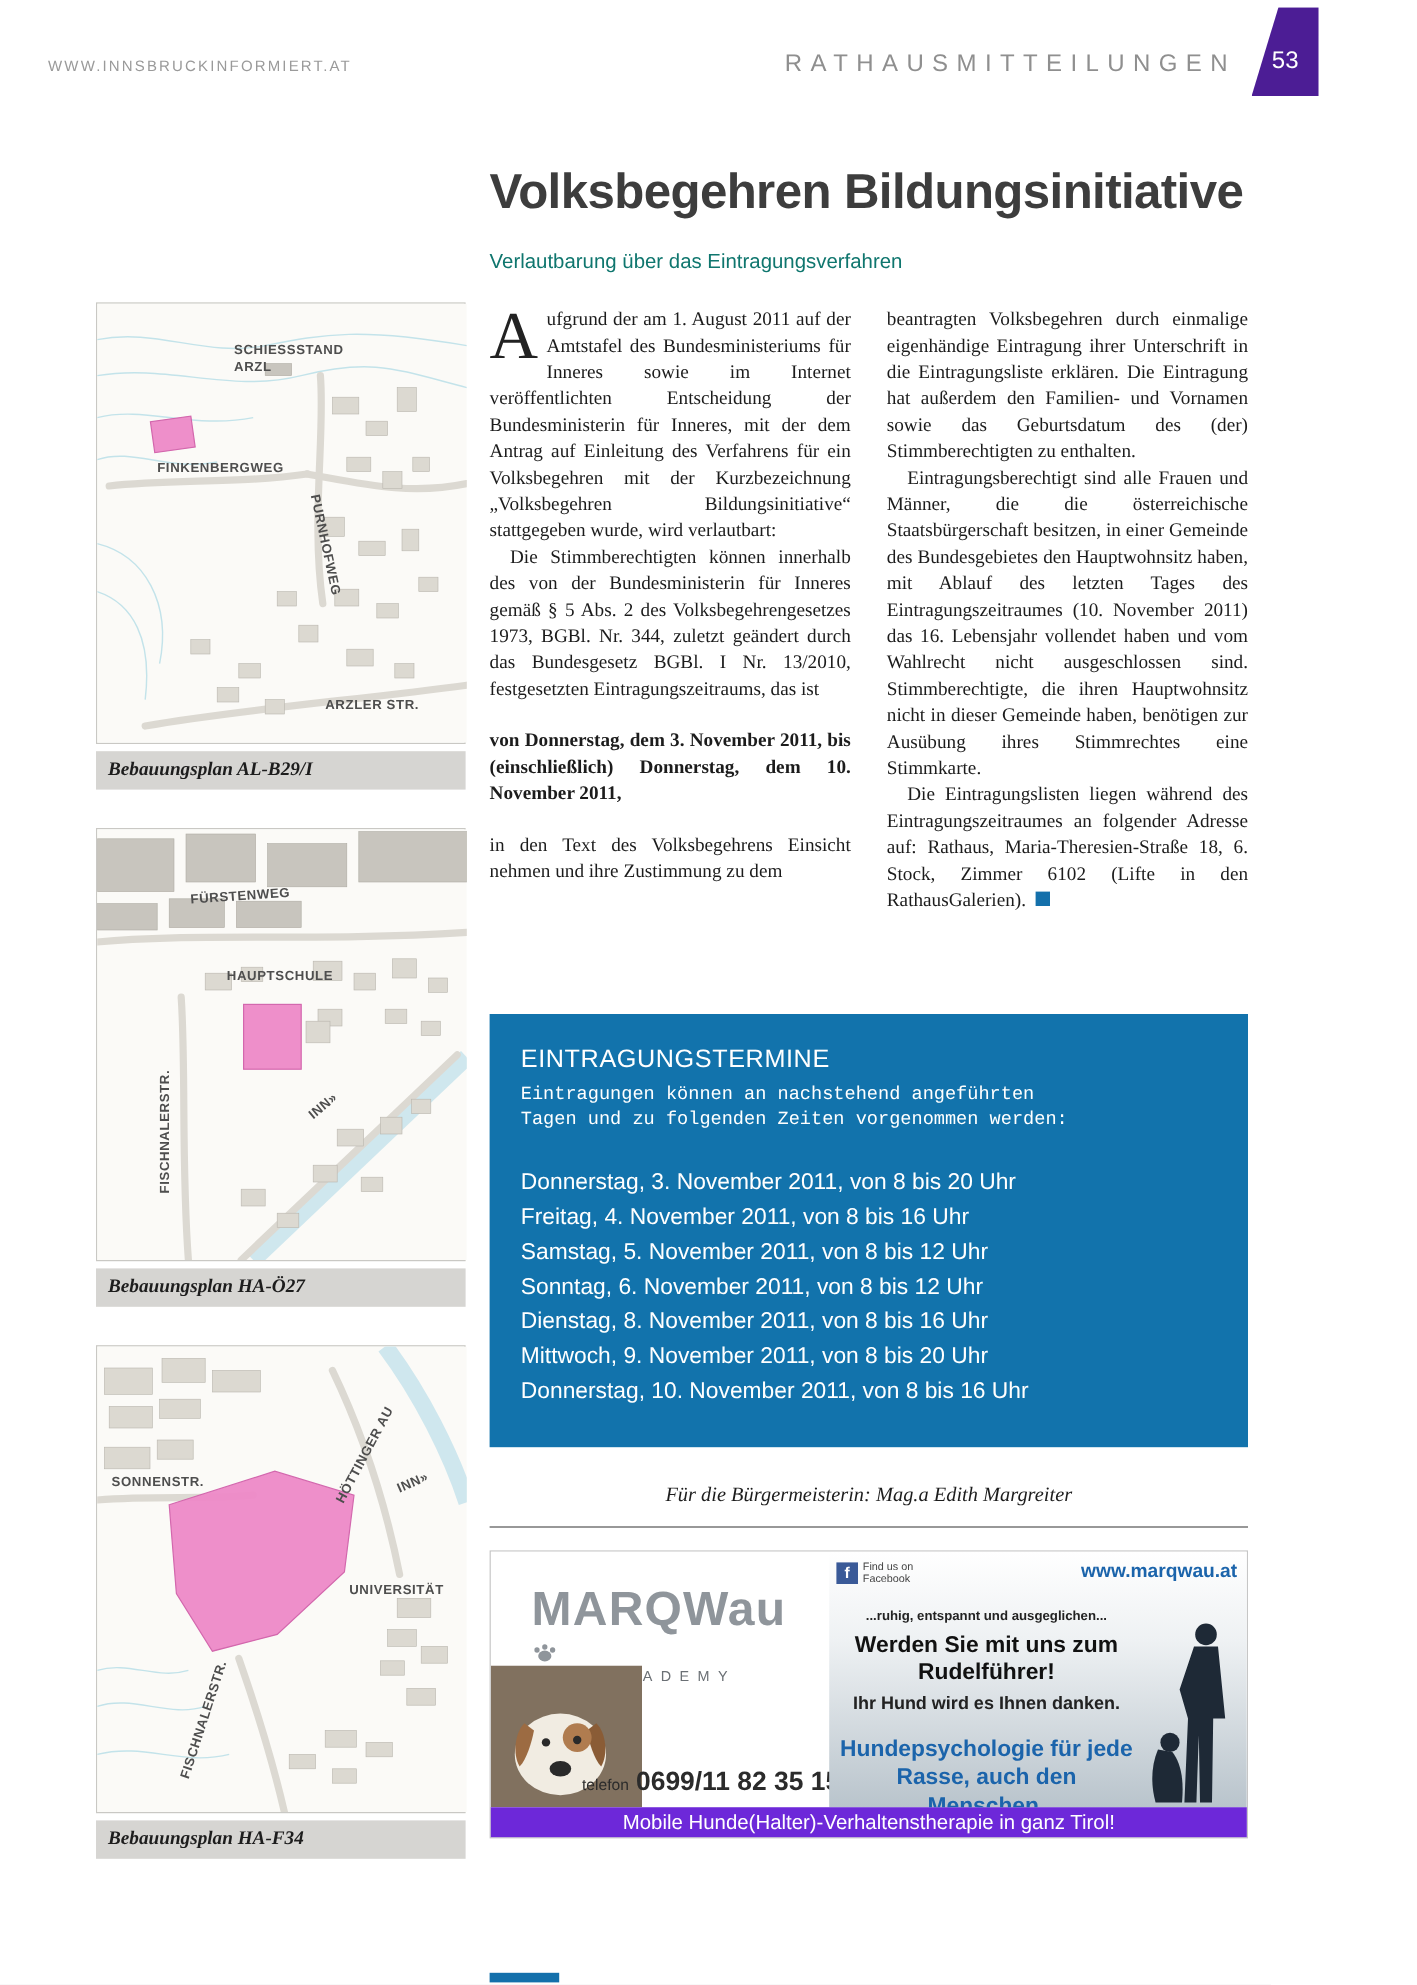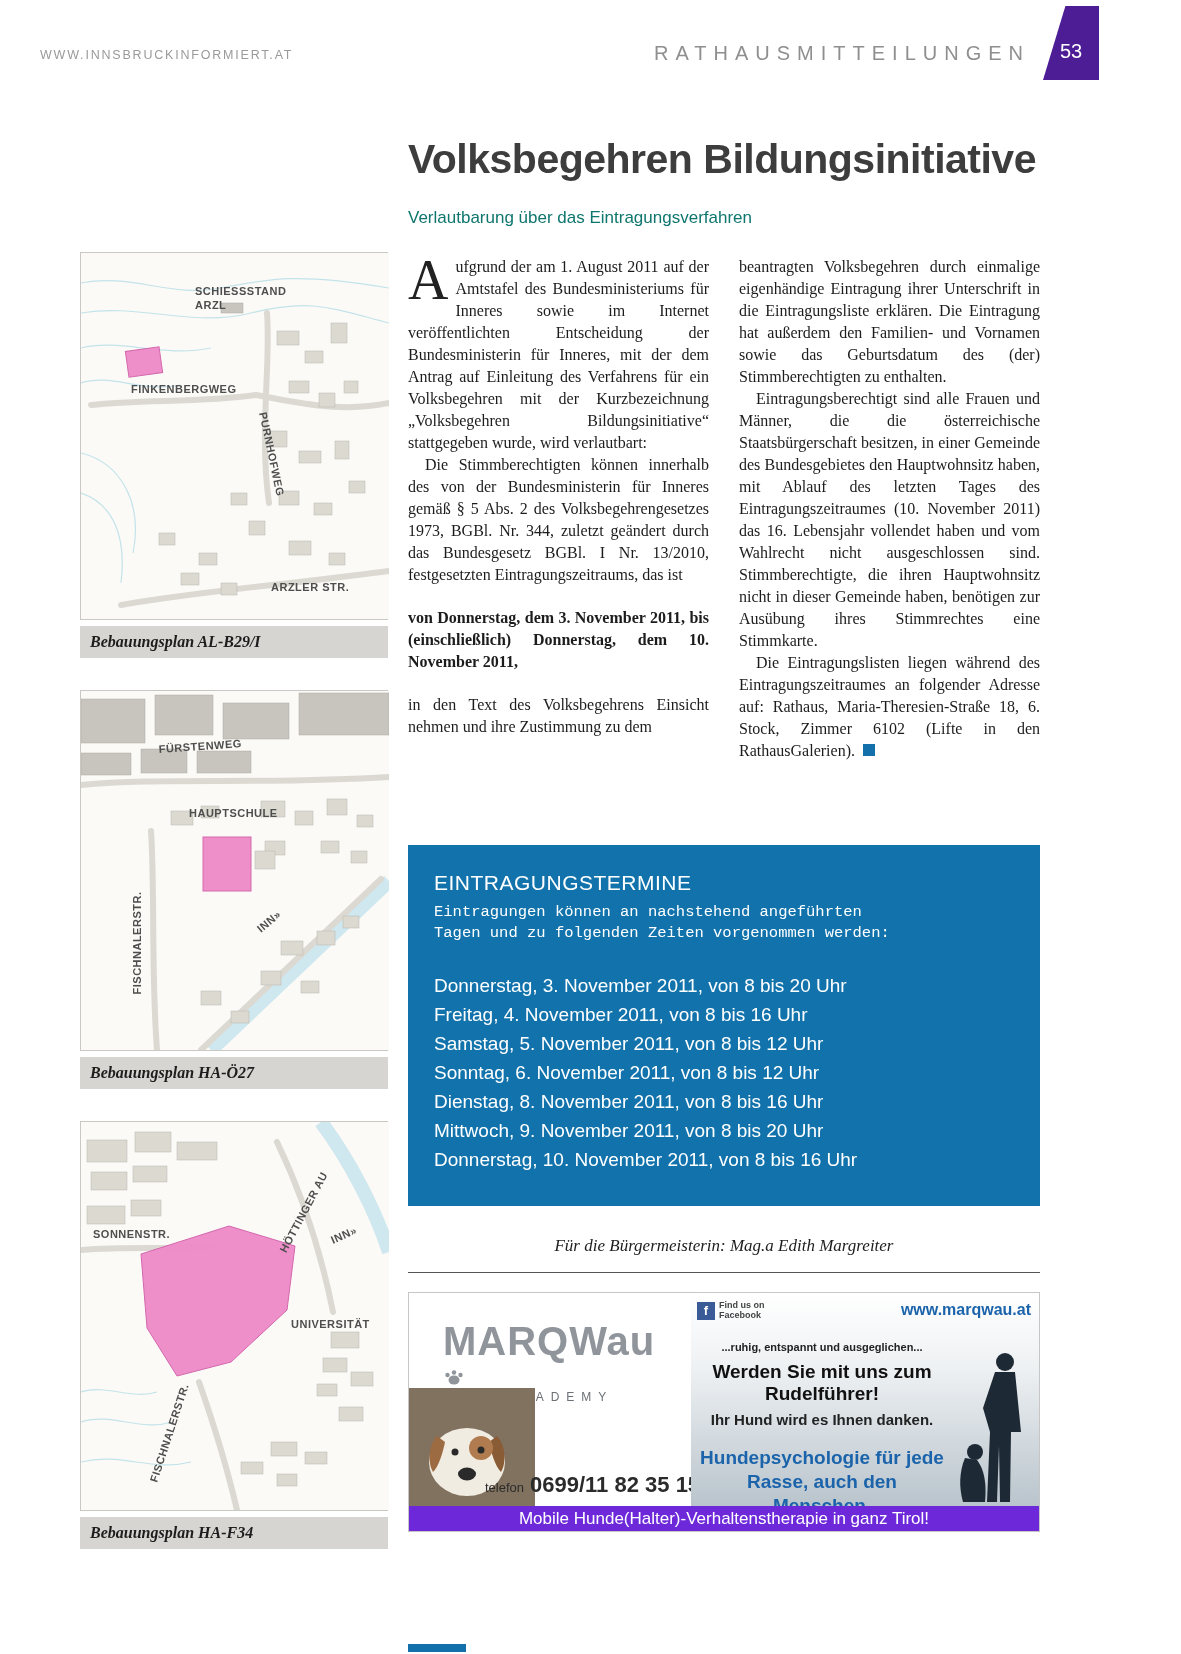--- a/index.html
+++ b/index.html
@@ -65,21 +65,21 @@
              display:flex; align-items:flex-start; gap:2px;flex-direction:column; }
   .ad-logo-sub { margin:2px 0 0 38px; font-size:12px; letter-spacing:7px; color:#6b7075; }
   .ad-photo { position:absolute; left:0; bottom:0; width:126px; height:118px; }
   .ad-phone { position:absolute; left:76px; bottom:8px; color:#2b2b2b; white-space:nowrap; }
   .ad-phone .tl { font-size:13px; margin-right:6px; }
   .ad-phone .nr { font-size:22px; font-weight:bold; }
   .ad-right { position:relative; flex:1; background:linear-gradient(180deg,#ffffff 0%,#eef1f3 35%,#b9c4cc 100%); }
   .fb-badge { position:absolute; left:6px; top:8px; display:flex; align-items:center; gap:4px; }
   .fb-icon { width:18px; height:18px; background:#3a5a98; color:#fff; font-weight:bold; font-size:13px;
              display:flex; align-items:center; justify-content:center; }
-  .fb-text { font-size:9px; color:#444; width:46px; line-height:1.1;font-weight:bold; }
+  .fb-text { font-size:9px; color:#444; width:46px; line-height:1.1; }
   .ad-url { position:absolute; right:8px; top:8px; font-size:16px; font-weight:bold; color:#1b64ab; }
   .ad-lines { position:absolute; left:6px; right:92px; top:48px; text-align:center; }
   .ad-line1 { font-size:11px; font-weight:bold; color:#222;text-align:center; }
   .ad-line2 { font-size:19px; font-weight:bold; color:#111; margin-top:8px; }
   .ad-line3 { font-size:15px; font-weight:bold; color:#222; margin-top:6px; }
   .ad-line4 { font-size:19px; font-weight:bold; color:#1b64ab; margin-top:18px; line-height:1.25; }
   .ad-sil { position:absolute; right:0; bottom:0; }
   .ad-bottom-bar { height:25px; background:#6d28d9; color:#fff; font-weight:normal; font-size:17px;
                    display:flex; align-items:center; justify-content:center; }
 

